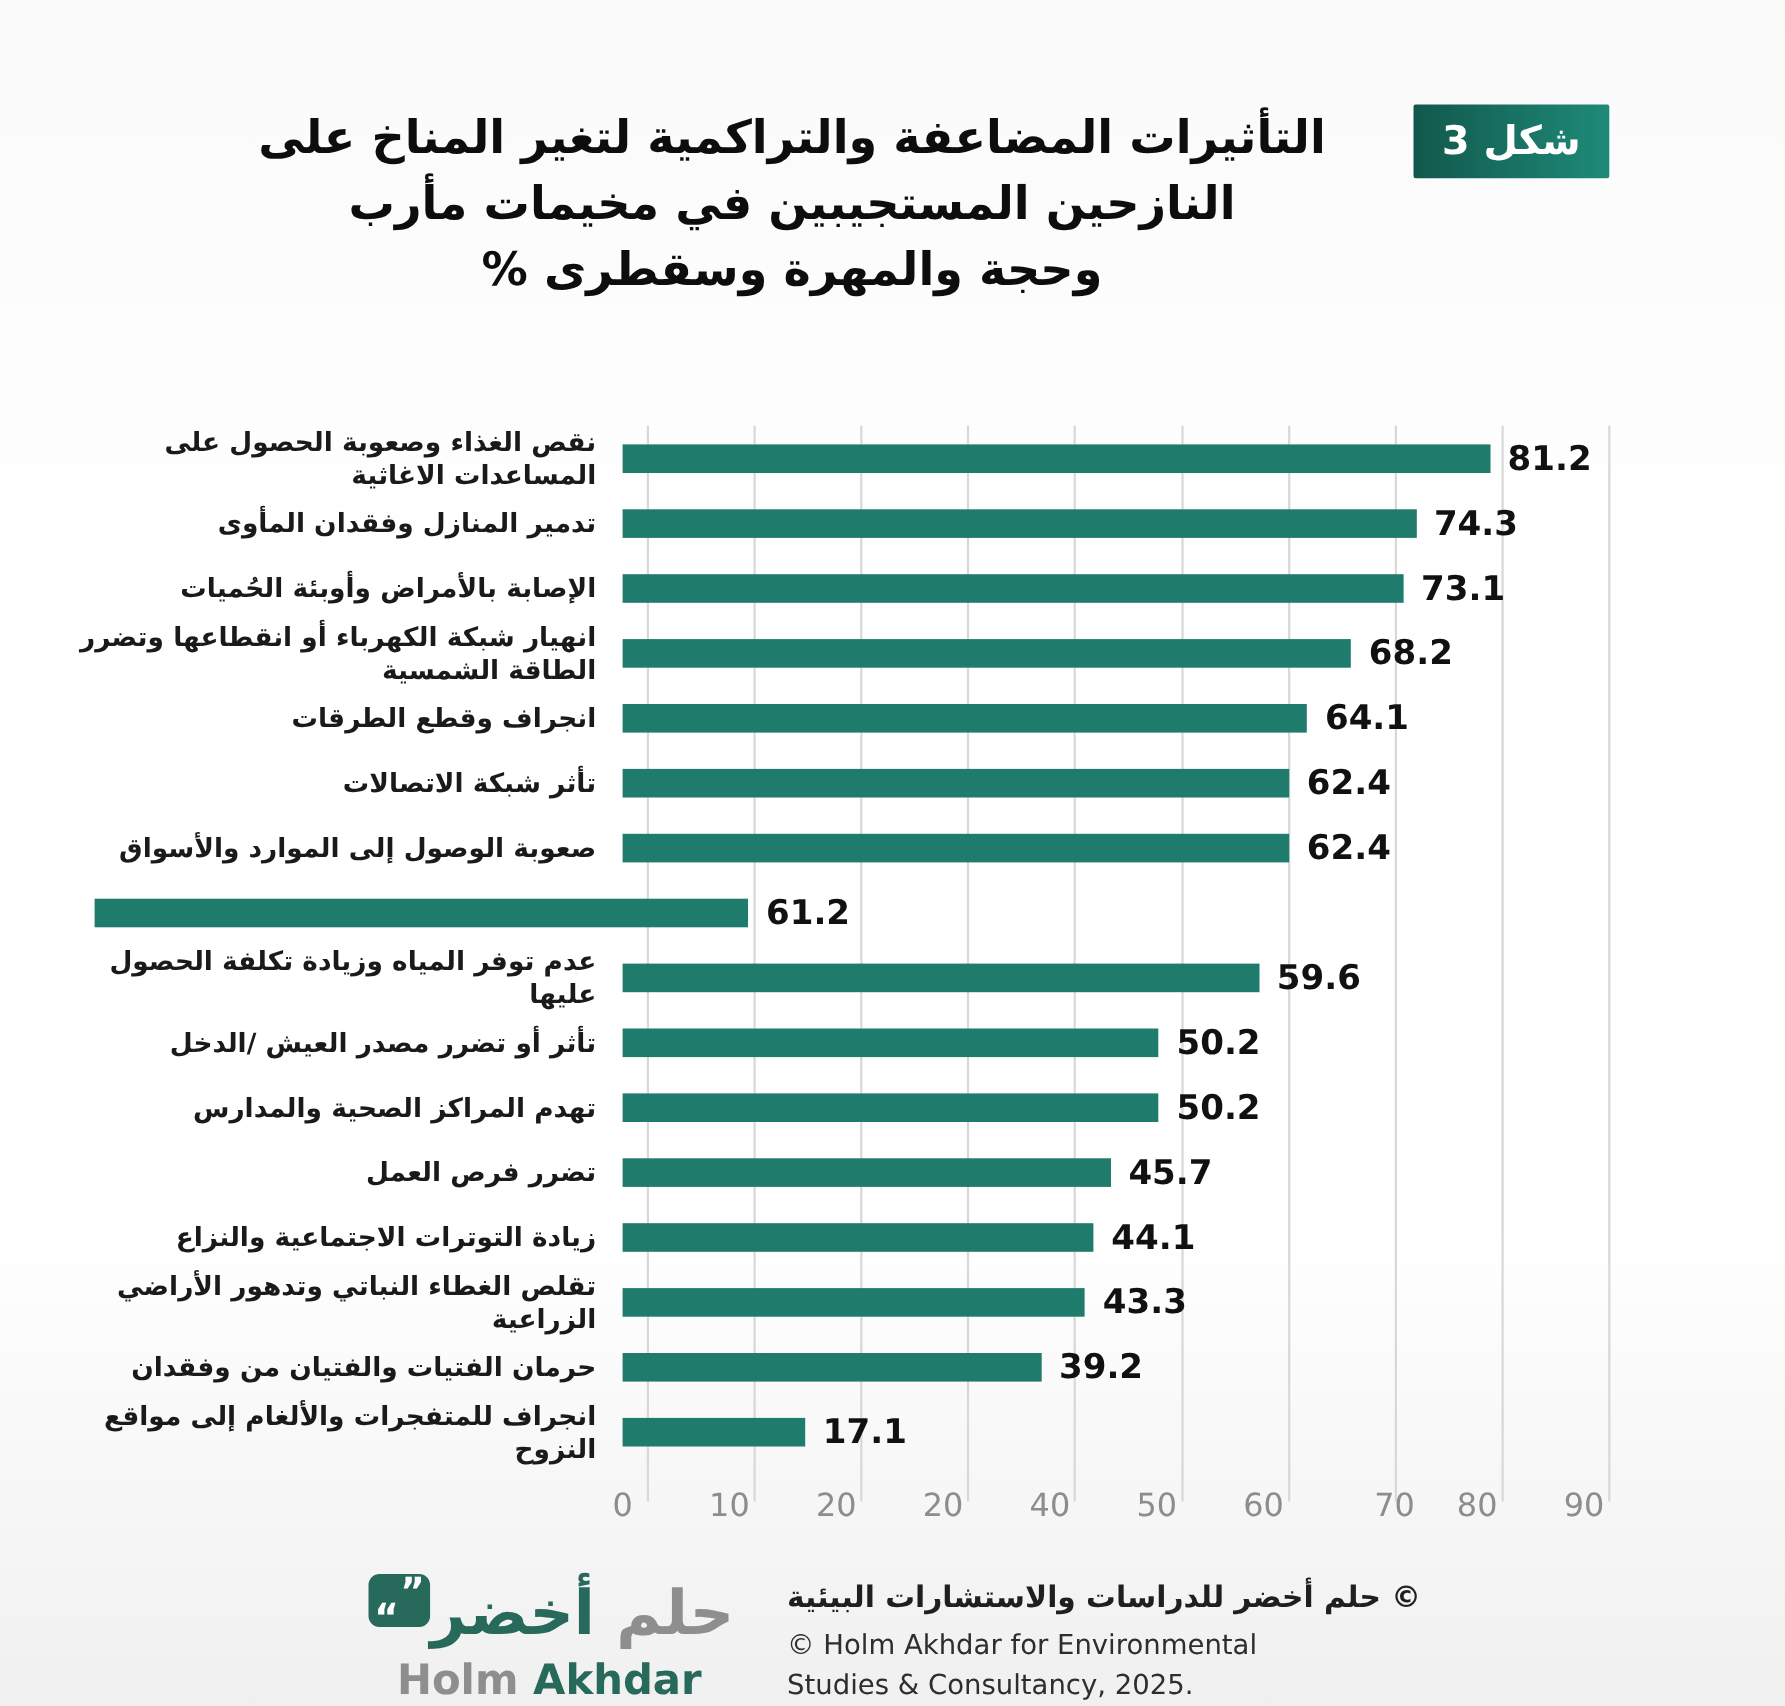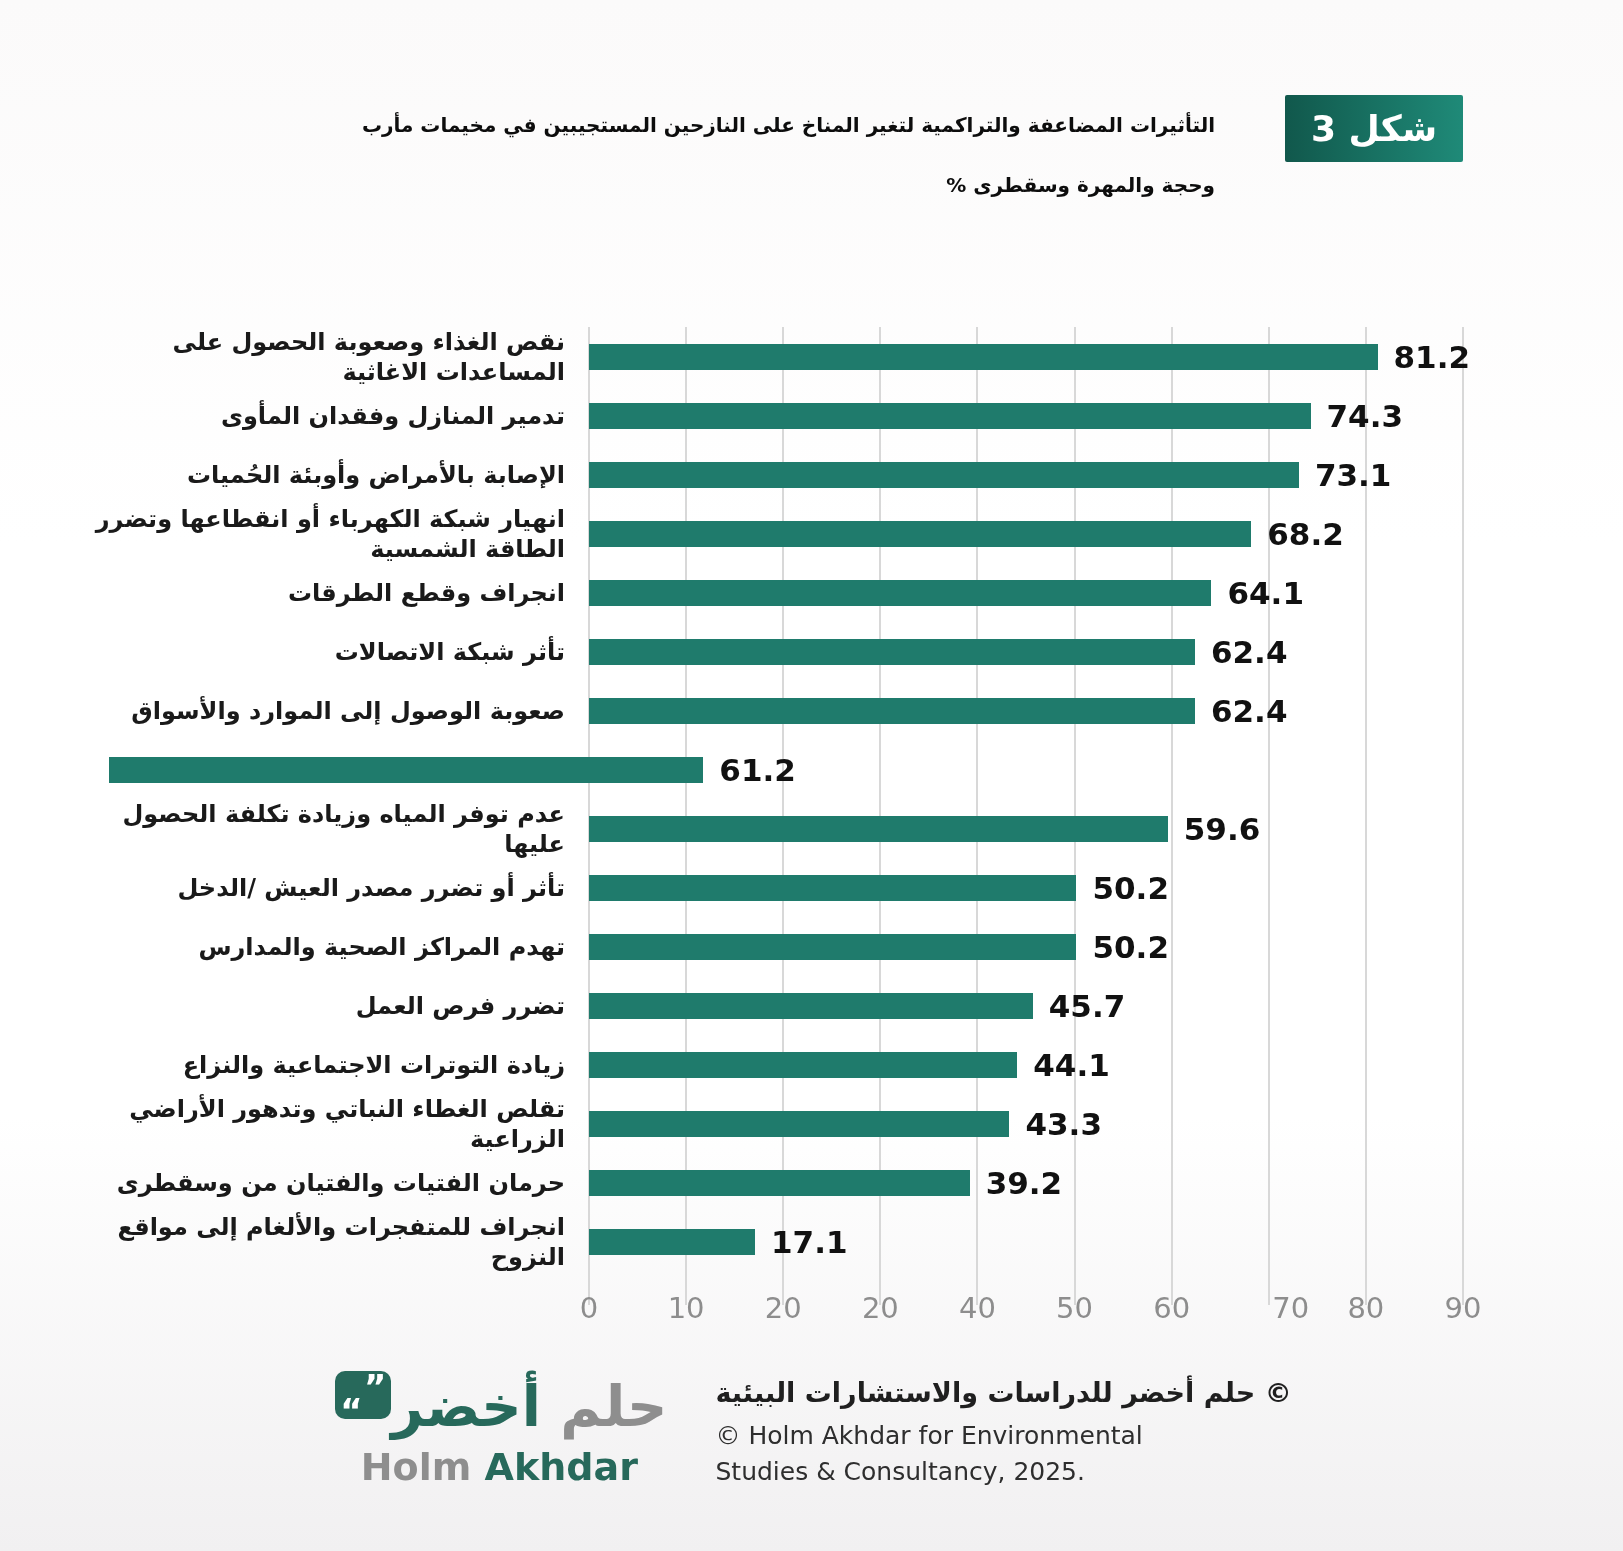--- a/index.html
+++ b/index.html
@@ -28,30 +28,30 @@
     flex:0 0 auto;
     width:178px;height:67px;
     background:linear-gradient(to right,#11584c,#1f8a78);
     color:#ffffff;
     font-size:36px;font-weight:700;
     display:flex;align-items:center;justify-content:center;
     border-radius:2px;
   }
   .title{
     max-width:990px;
-    text-align:right;
+    text-align:center;
     color:#0d0d0d;
-    font-size:20px;font-weight:700;
+    font-size:42px;font-weight:700;
     line-height:60px;
   }
   
   .chart{
     position:relative;
     margin-top:112px;
-    padding-left:85px;
+    padding-left:62px;
   }
   .grid-layer{
     position:absolute;
     left:589px;top:0;
     width:874px;
     height:978px;          
     z-index:0;
   }
   .gridline{
     position:absolute;
@@ -280,21 +280,21 @@
           </div>
         </div>
         <div class="row">
           <div class="cat-label">تقلص الغطاء النباتي وتدهور الأراضي الزراعية</div>
           <div class="track">
             <div class="bar" style="width: 48.1111%; background: rgb(31, 123, 108);"></div>
             <div class="val" style="left: calc(48.1111% + 16px);">43.3</div>
           </div>
         </div>
         <div class="row">
-          <div class="cat-label">حرمان الفتيات والفتيان من وسقطرى</div>
+          <div class="cat-label">حرمان الفتيات والفتيان من وفقدان</div>
           <div class="track">
             <div class="bar" style="width: 43.5556%; background: rgb(31, 123, 108);"></div>
             <div class="val" style="left: calc(43.5556% + 16px);">39.2</div>
           </div>
         </div>
         <div class="row">
           <div class="cat-label">انجراف للمتفجرات والألغام إلى مواقع النزوح</div>
           <div class="track">
             <div class="bar" style="width: 19%; background: rgb(31, 123, 108);"></div>
             <div class="val" style="left: calc(19% + 16px);">17.1</div>

